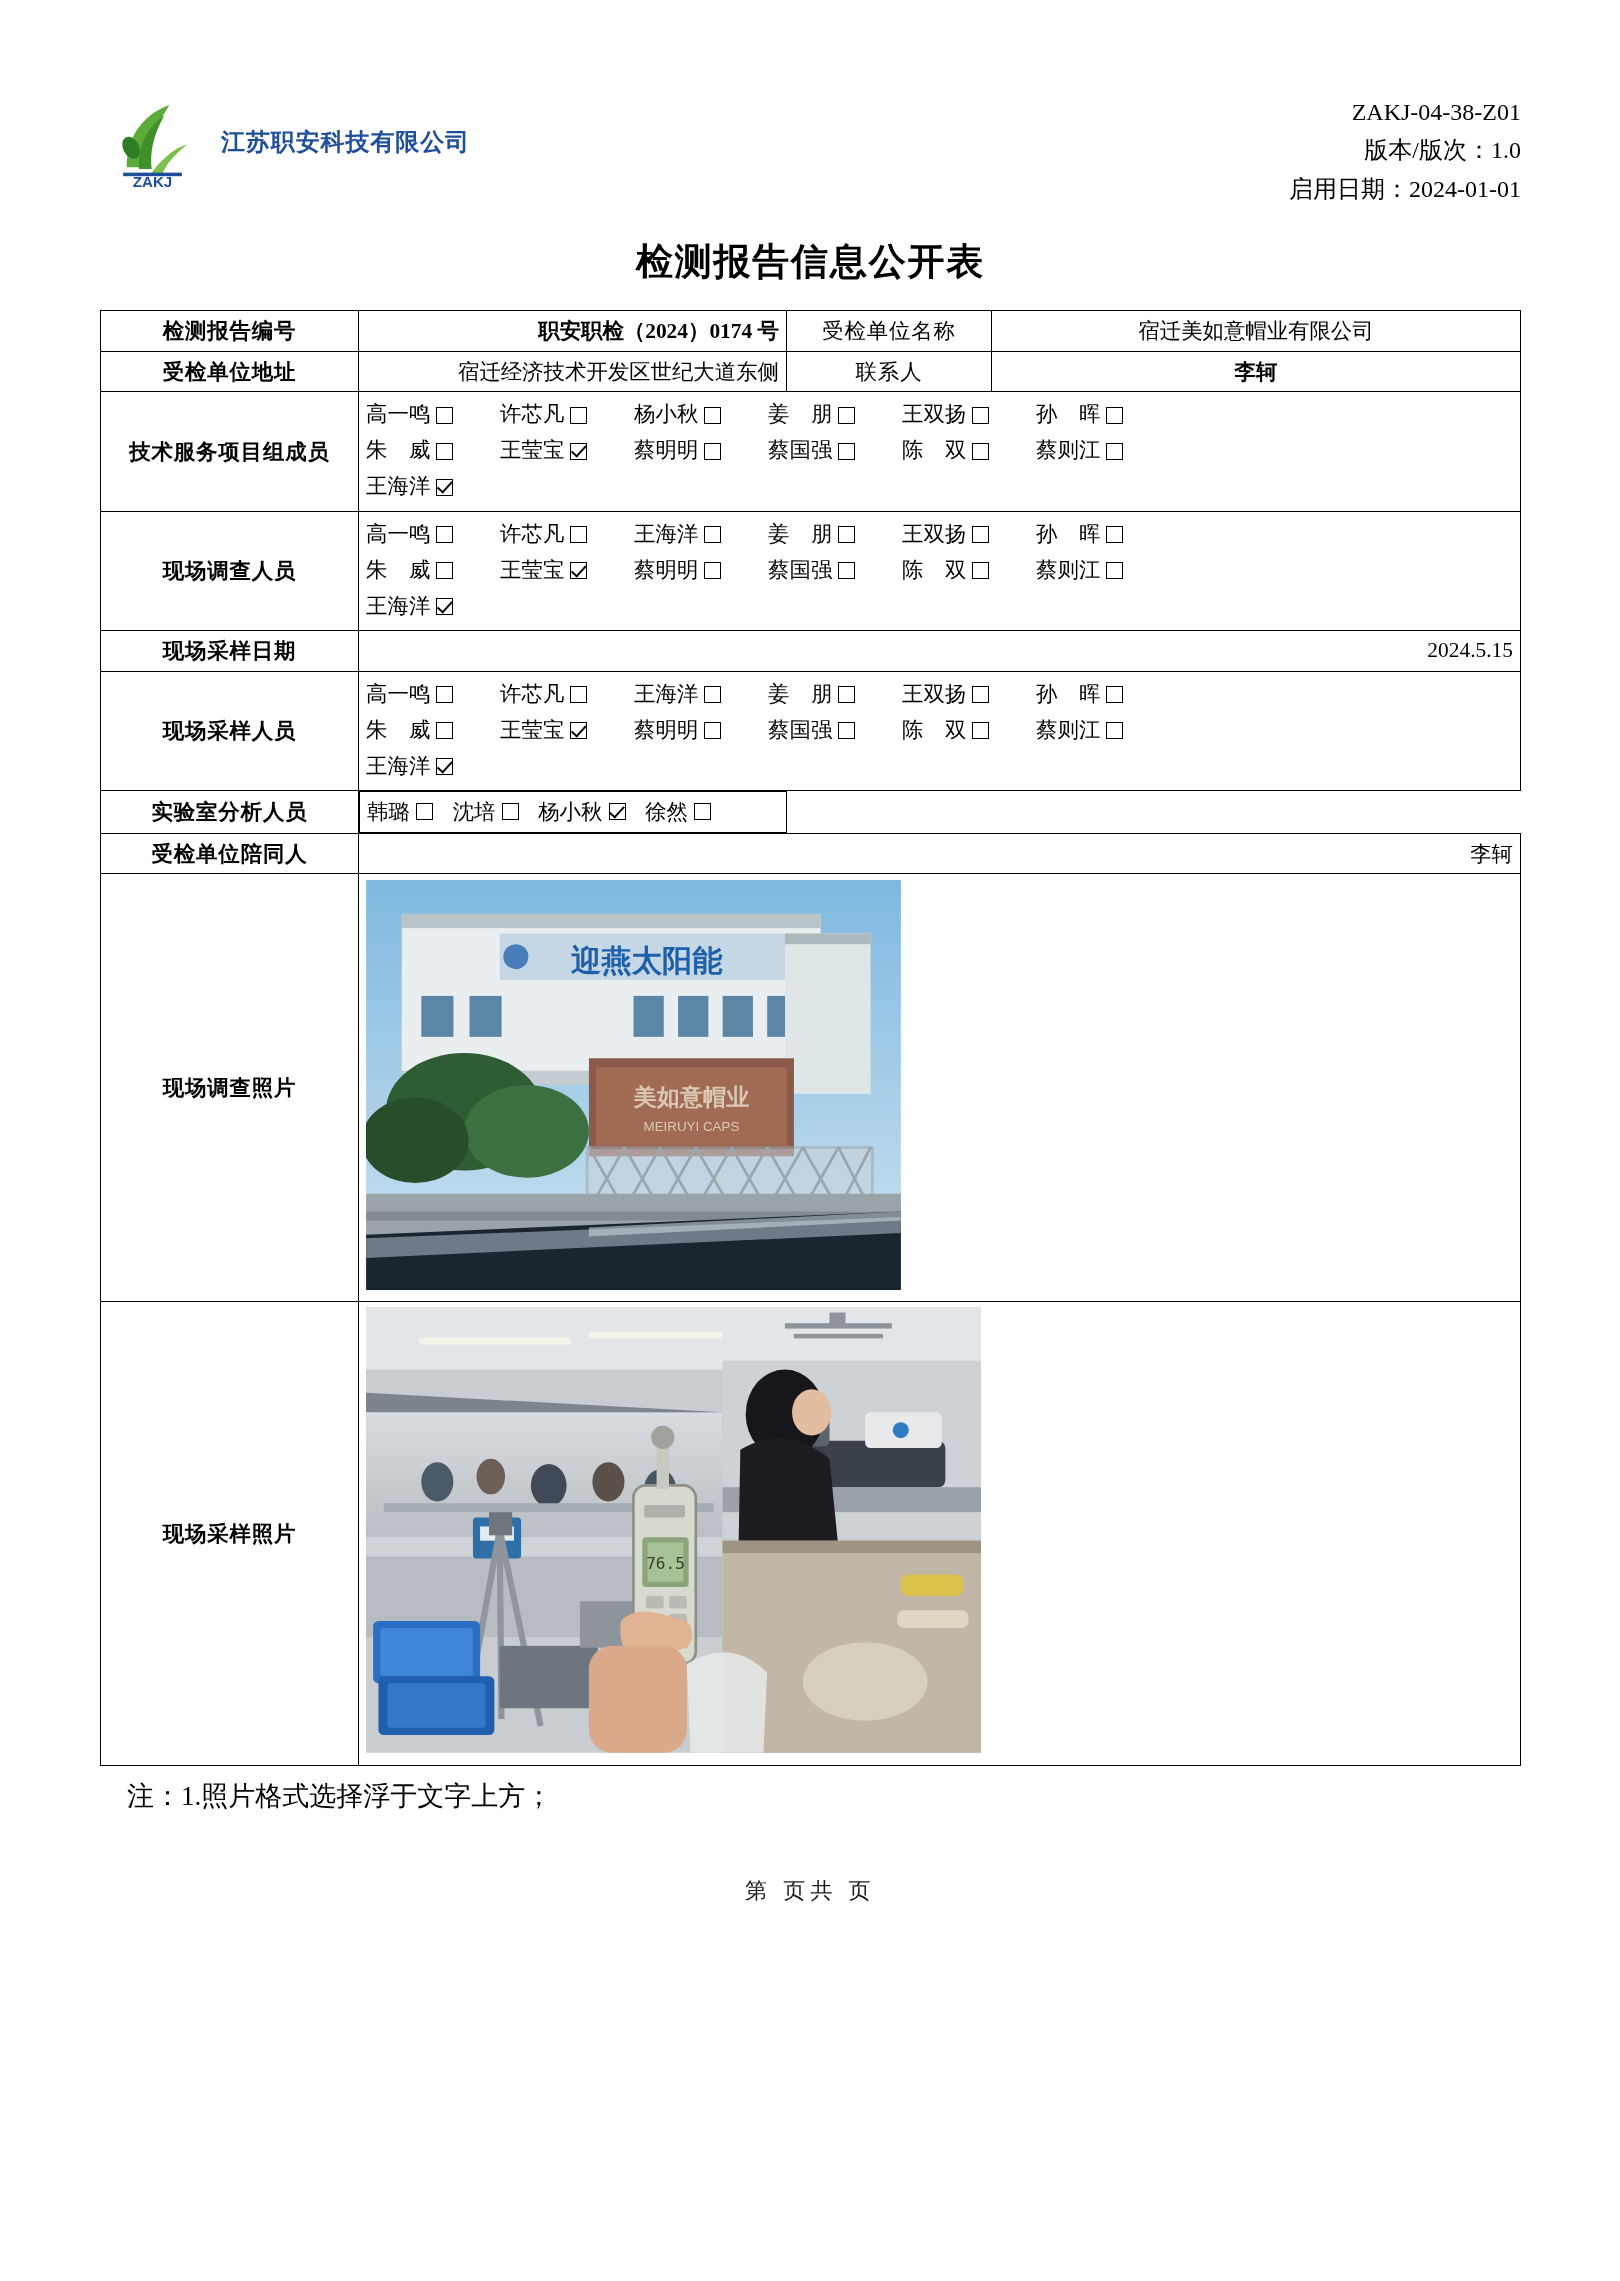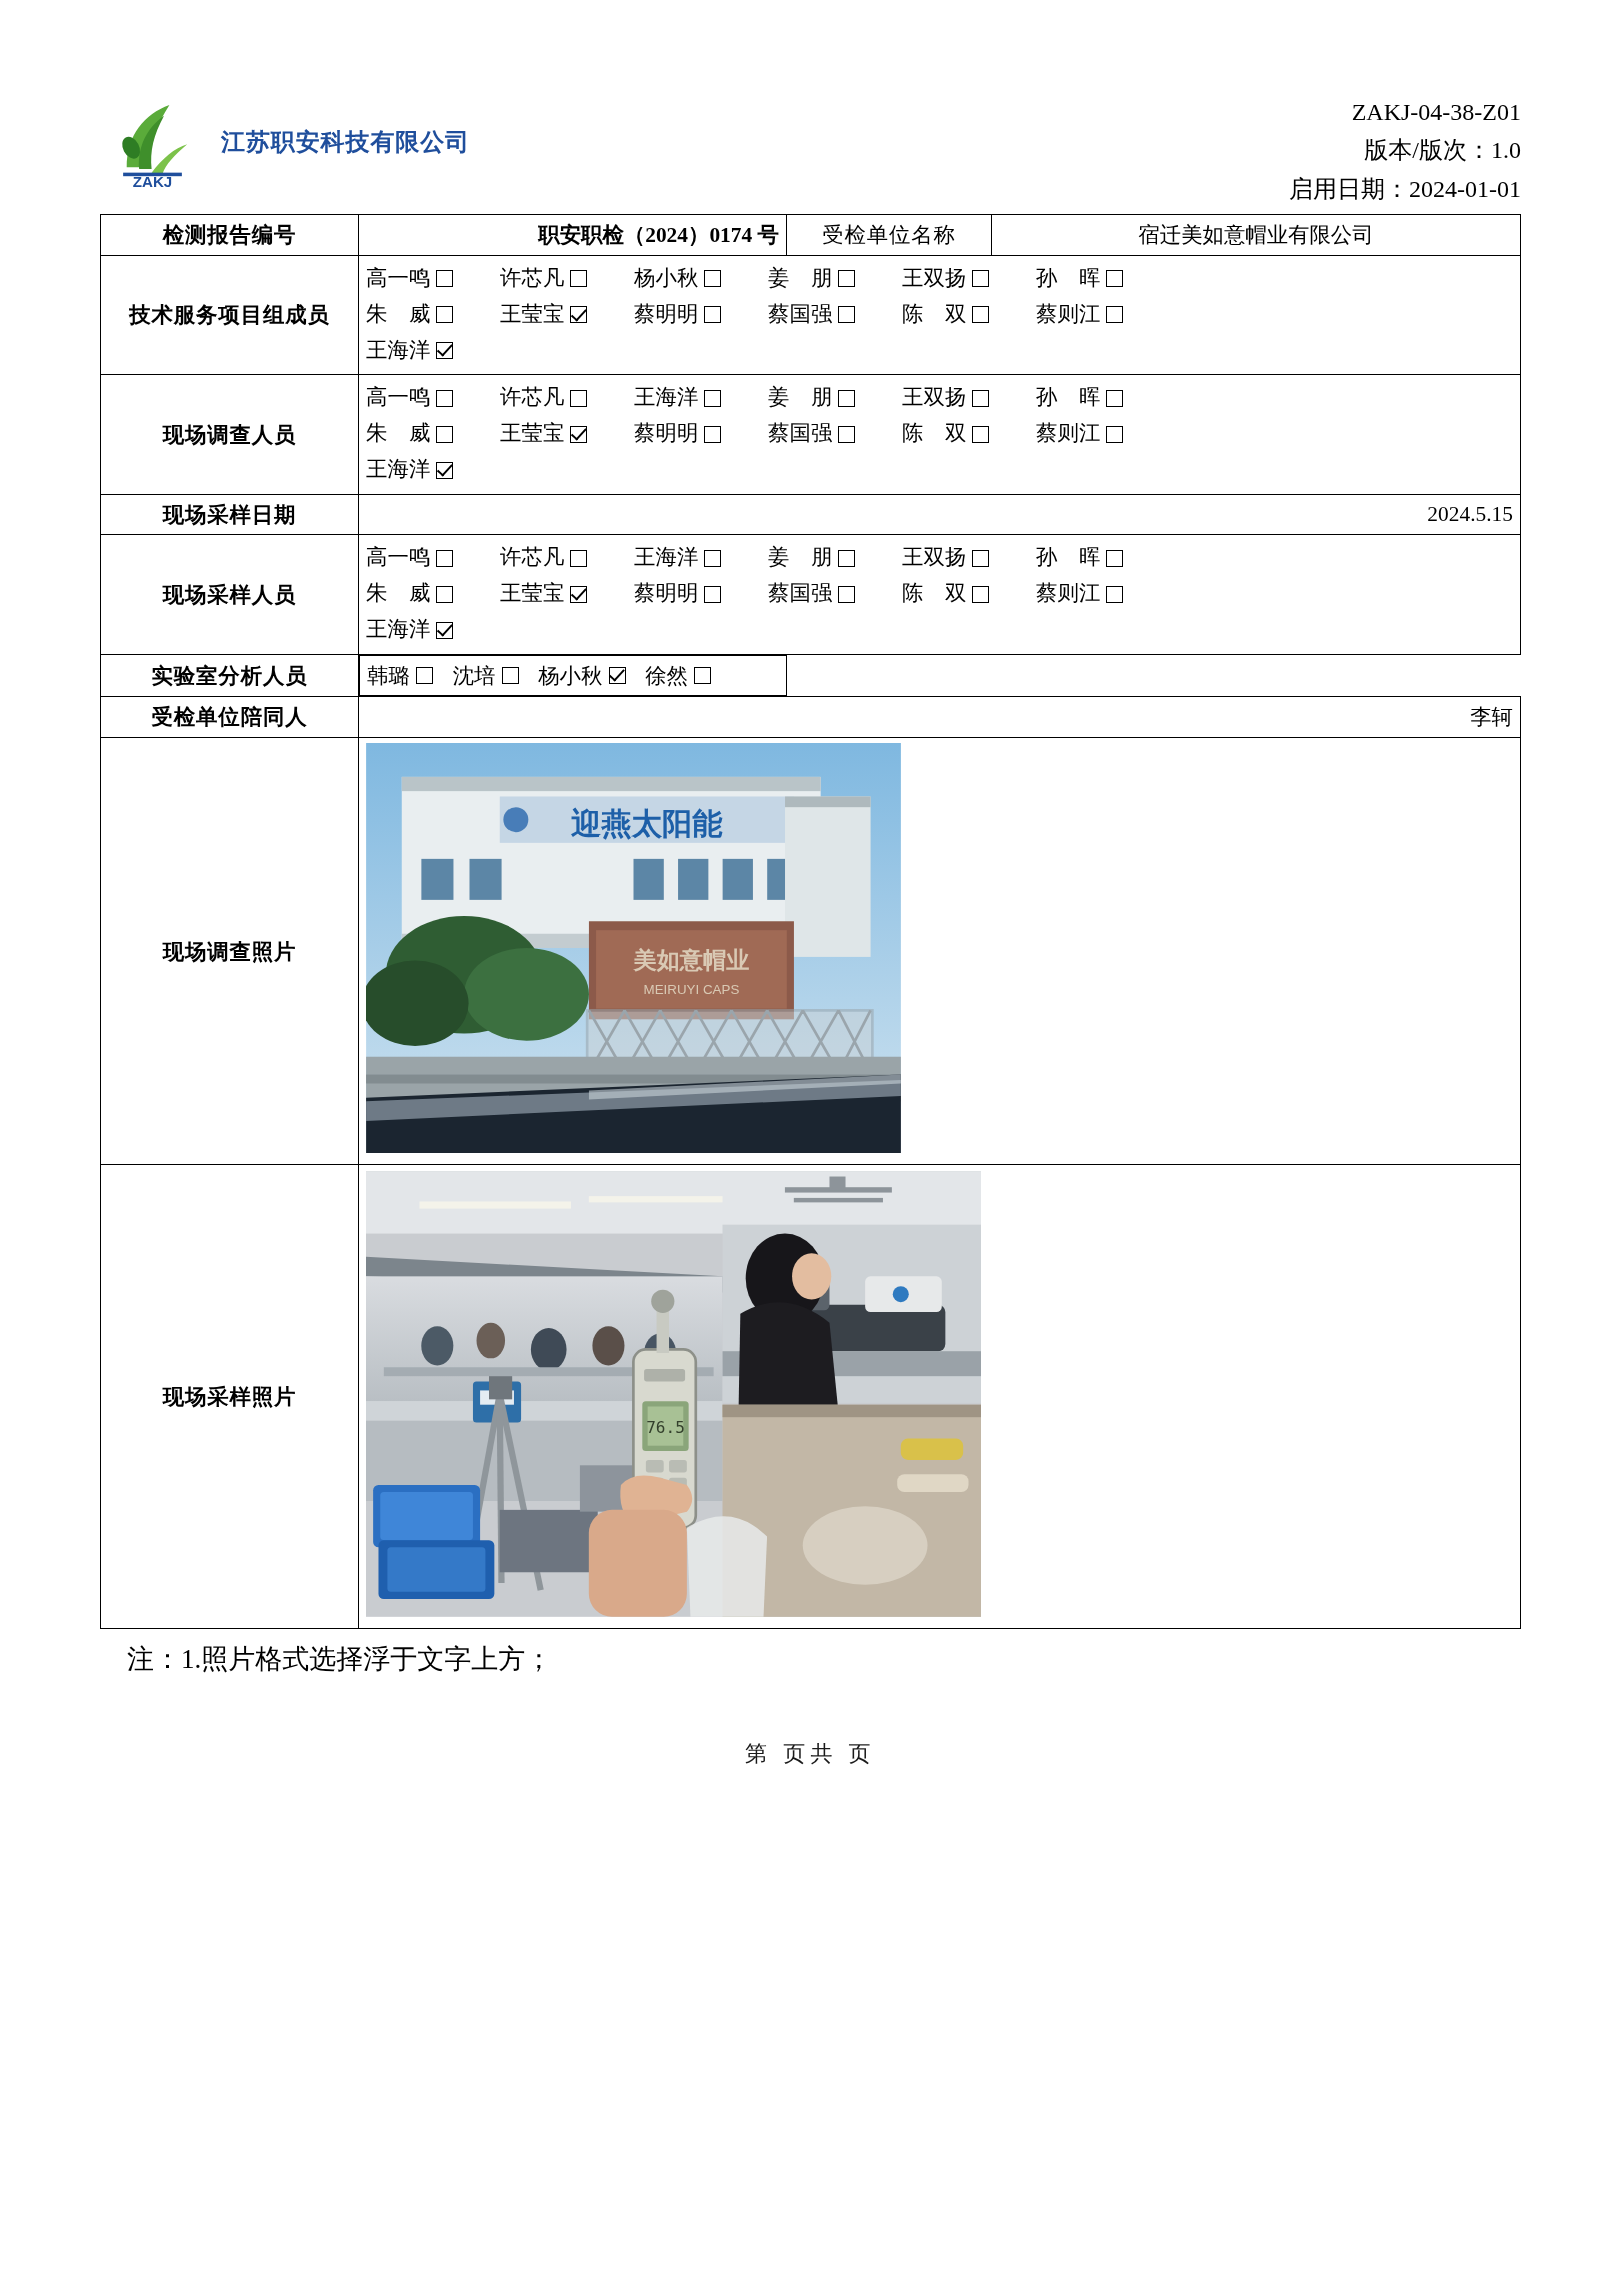--- a/index.html
+++ b/index.html
@@ -195,34 +195,41 @@
       </div>
       <div class="brand-name">江苏职安科技有限公司</div>
     </div>
     <div class="header-right">
       <div>ZAKJ-04-38-Z01</div>
       <div>版本/版次：1.0</div>
       <div>启用日期：2024-01-01</div>
     </div>
   </div>
 
+  <div class="doc-title">检测报告信息公开表</div>
 
   <table class="main">
     <colgroup>
       <col style="width:258px">
       <col style="width:428px">
       <col style="width:205px">
       <col>
     </colgroup>
     <tbody>
       <tr>
         <td class="lbl">检测报告编号</td>
         <td class="val-center" style="font-weight:bold;">职安职检（2024）0174 号</td>
         <td class="lbl2">受检单位名称</td>
         <td class="val-name">宿迁美如意帽业有限公司</td>
+      </tr>
+      <tr>
+        <td class="lbl">受检单位地址</td>
+        <td class="val-center">宿迁经济技术开发区世纪大道东侧</td>
+        <td class="lbl2">联系人</td>
+        <td class="val-big">李轲</td>
       </tr>
 
       <tr>
         <td class="lbl">技术服务项目组成员</td>
         <td colspan="3" class="members">
           <div>
               <div class="mrow">
                 <span class="mcell" style="width: 134px;">
                   <span class="nm">高一鸣</span>
                   <span class="box"></span>

